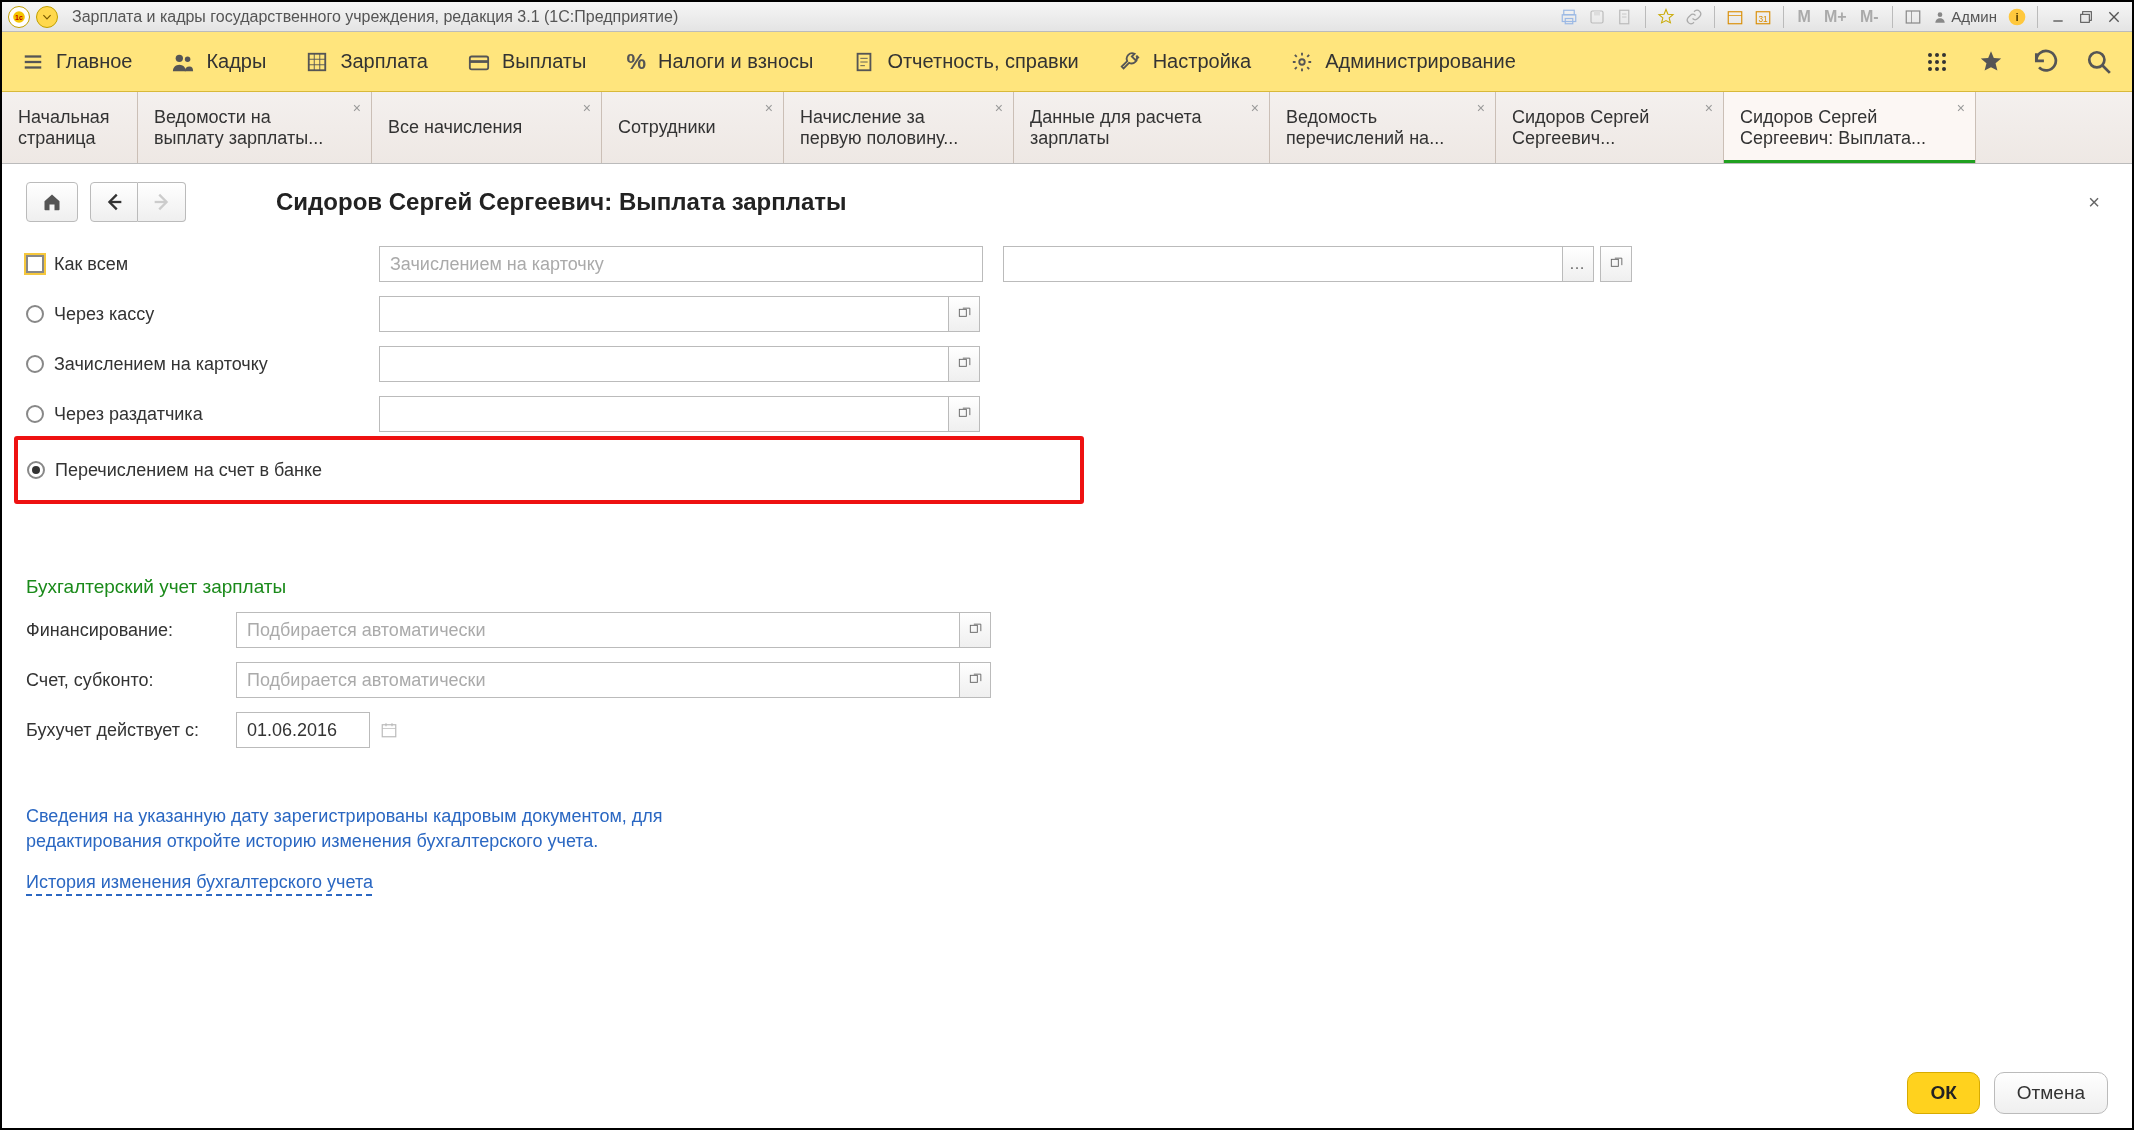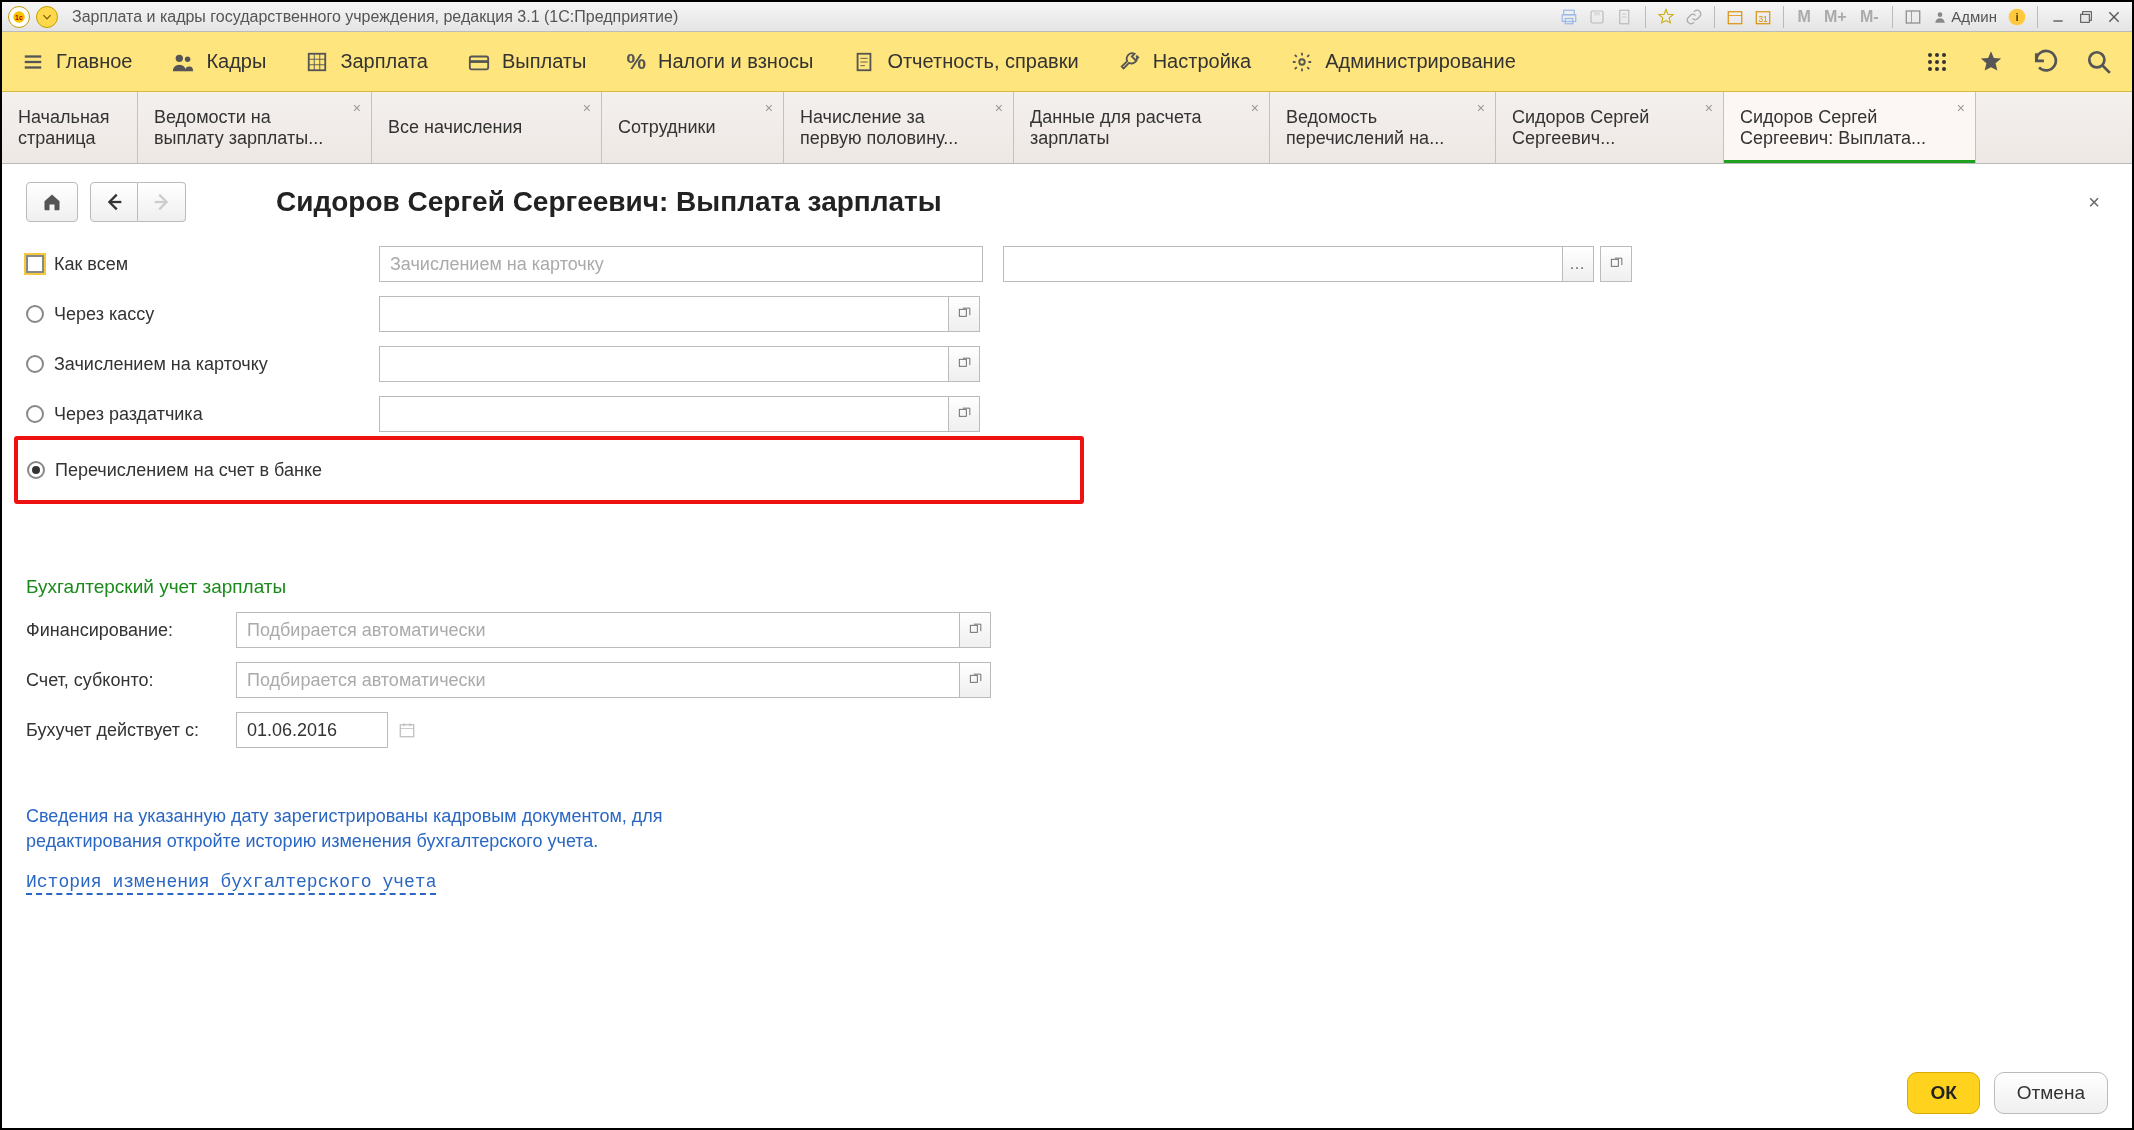--- a/index.html
+++ b/index.html
@@ -35,42 +35,42 @@
   .tab.active::after { content: ""; position: absolute; left: 0; right: 0; bottom: 0; height: 3px; background: #20a020; }
   
   .page { position: absolute; top: 166px; bottom: 4px; left: 4px; right: 4px; background: #fff; }
   .page-head { display: flex; align-items: center; padding: 16px 22px 4px 22px; }
   .pbtn { height: 40px; border: 1px solid #bbb; border-radius: 4px; background: linear-gradient(to bottom,#fff,#efefef); display: flex; align-items: center; justify-content: center; cursor: pointer; }
   .pbtn.home { width: 52px; }
   .pbtn-group { display: flex; margin-left: 12px; }
   .pbtn.arrow { width: 48px; }
   .pbtn.arrow.l { border-top-right-radius: 0; border-bottom-right-radius: 0; }
   .pbtn.arrow.r { border-top-left-radius: 0; border-bottom-left-radius: 0; border-left: none; color: #bbb; }
-  .page-title { font-size: 28px; font-weight: bold; color: #222; margin-left: 90px; }
+  .page-title { font-size: 24px; font-weight: bold; color: #222; margin-left: 90px; }
   .page-close { margin-left: auto; font-size: 20px; color: #666; cursor: pointer; padding: 0 8px; }
   .form-area { padding: 12px 22px; }
   .row { display: flex; align-items: center; min-height: 44px; margin-top: 6px; }
   .row.first { margin-top: 4px; }
   .radio { width: 18px; height: 18px; border: 2px solid #888; border-radius: 50%; margin-right: 10px; display: inline-flex; align-items: center; justify-content: center; flex-shrink: 0; }
   .radio.checked::after { content: ""; width: 8px; height: 8px; border-radius: 50%; background: #333; }
   .radio.box { border-radius: 0; outline: 2px solid #f5c73d; outline-offset: 0; }
   .rlabel { min-width: 325px; color: #333; }
   .field-col { margin-left: 0; }
   .field { display: flex; align-items: center; }
   .input { height: 36px; border: 1px solid #bbb; background: #fff; padding: 0 10px; color: #333; font-size: 18px; }
   .input::placeholder { color: #aaa; }
   .input.ro { background: #fff; }
   .xbtn { width: 32px; height: 36px; border: 1px solid #bbb; background: linear-gradient(to bottom,#fff,#efefef); display: flex; align-items: center; justify-content: center; margin-left: -1px; cursor: pointer; }
   .xbtn svg { width: 14px; height: 14px; color: #666; }
   .highlight { border: 4px solid #e11; padding: 8px 8px 8px 9px; border-radius: 3px; margin-left: -12px; width: 1070px; }
   .section-title { color: #1a8a1a; margin-top: 72px; font-size: 19px; }
   .grid-row { display: flex; align-items: center; margin-top: 14px; }
   .glabel { width: 210px; color: #333; }
   .info-text { color: #2a67c2; font-size: 18px; line-height: 1.4; margin-top: 56px; max-width: 760px; }
-  .link { color: #2a67c2; text-decoration: underline dashed; text-underline-offset: 6px; margin-top: 18px; display: inline-block; cursor: pointer; font-family: Liberation Mono, monospace; }
+  .link { color: #2a67c2; text-decoration: underline dashed; text-underline-offset: 6px; margin-top: 18px; display: inline-block; cursor: pointer; }
   .footer { position: absolute; bottom: 12px; right: 22px; display: flex; gap: 14px; }
   .btn { height: 42px; border-radius: 10px; border: 1px solid #bbb; padding: 0 22px; font-size: 19px; cursor: pointer; display: flex; align-items: center; justify-content: center; }
   .btn.ok { background: #ffd21e; border-color: #d7ab00; font-weight: bold; color: #222; }
   .btn.cancel { background: linear-gradient(to bottom,#fff,#efefef); color: #333; }
   .cal-ic { width: 18px; height: 18px; color: #aaa; margin-left: 10px; }
   .dots { font-size: 16px; color: #666; letter-spacing: 2px; }
 </style>
 </head>
 <body>
 
@@ -448,21 +448,21 @@
               <rect x="4" y="4" width="12" height="12" fill="none" stroke="#666" stroke-width="1.6"></rect>
               <path d="M10 2h12v12" fill="none" stroke="#666" stroke-width="1.6"></path>
             </svg>
           </div>
       </div>
     </div>
 
     <div class="grid-row">
       <span class="glabel">Бухучет действует с:</span>
       <div class="field">
-        <input class="input" style="width: 152px;" value="01.06.2016">
+        <input class="input" style="width: 134px;" value="01.06.2016">
         <svg class="cal-ic" viewBox="0 0 24 24">
             <rect x="3" y="5" width="18" height="16" fill="none" stroke="#bbb" stroke-width="1.6"></rect>
             <line x1="3" y1="10" x2="21" y2="10" stroke="#bbb"></line>
             <line x1="8" y1="3" x2="8" y2="7" stroke="#bbb" stroke-width="1.6"></line>
             <line x1="16" y1="3" x2="16" y2="7" stroke="#bbb" stroke-width="1.6"></line>
           </svg>
       </div>
     </div>
 
     <div class="info-text">Сведения на указанную дату зарегистрированы кадровым документом, для редактирования откройте историю изменения бухгалтерского учета.</div>

